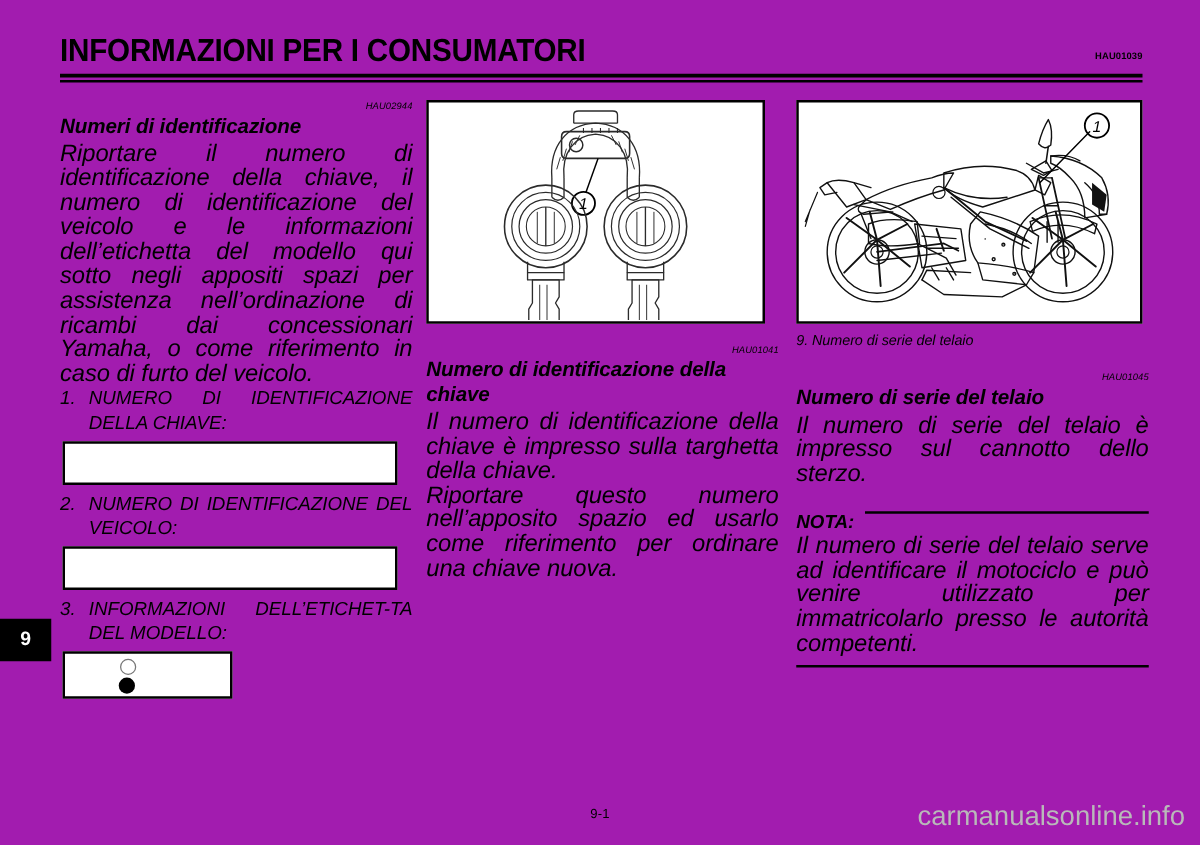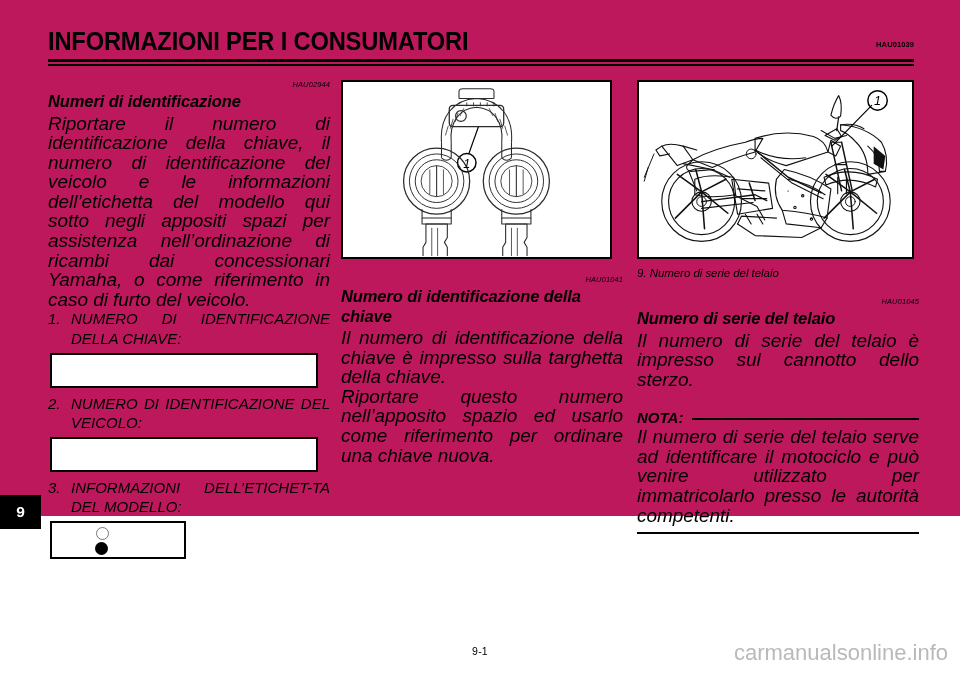--- a/index.html
+++ b/index.html
@@ -13,22 +13,22 @@
     position: relative;
     font-family: "Liberation Sans", sans-serif;
     color: #000000;
     overflow: hidden;
   }
 
   
   #page {
     position: absolute;
     left: 0; top: 0;
-    width: 960px; height: 516px;
-    background: #be185d;
+    width: 960px; height: 676px;
+    background: #a21caf;
   }
 
   
   #header {
     position: absolute;
     left: 48px;
     top: 26px;
     width: 866px;
     height: 44px;
   }
@@ -168,21 +168,20 @@
   .fig-cap {
     font-size: 11.5px;
     line-height: 15px;
     margin: 7px 0 0 0;
     letter-spacing: -0.05px;
   }
 
   
   .nota-row {
     display: flex;
-    align-items: center;
     margin: 19px 0 0 0;
   }
   .nota-label {
     font-size: 15px;
     font-weight: bold;
     line-height: 19px;
     white-space: nowrap;
   }
   .nota-rule {
     flex: 1;

